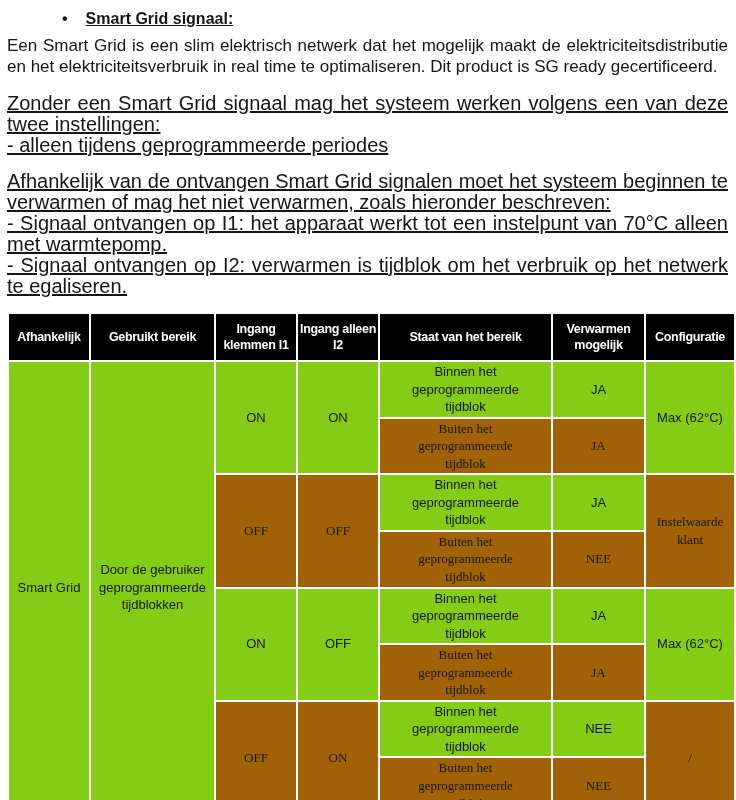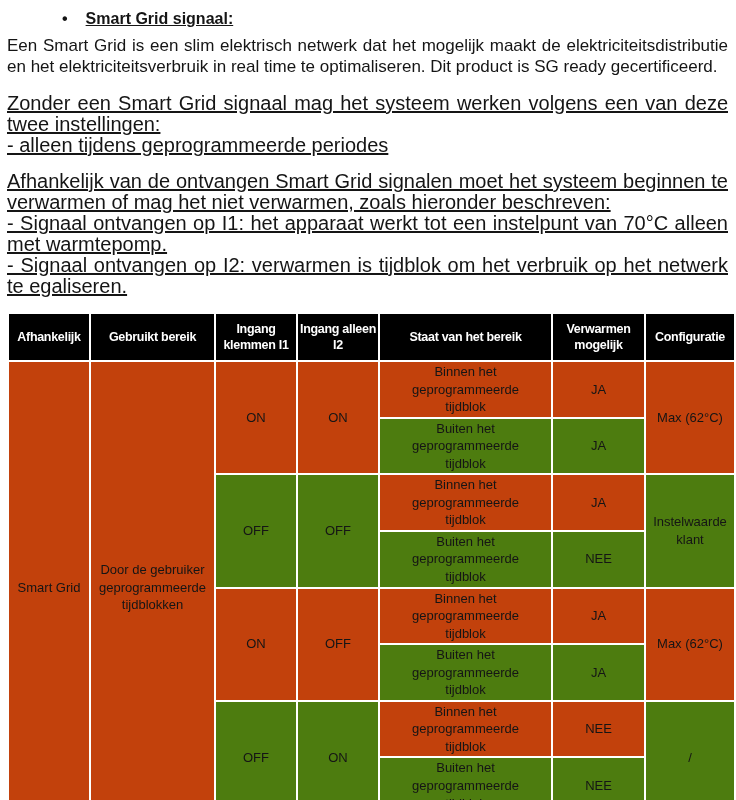--- a/index.html
+++ b/index.html
@@ -50,22 +50,22 @@
     height: 48px;
     line-height: 1.3;
     padding: 1px;
   }
   table.sg-table td {
     font-size: 13px;
     line-height: 1.35;
     padding: 1px 2px;
   }
   tr.r { height: 55px; }
-  td.dark  { background: #c2410c; }
-  td.light { background: #4d7c0f; }
+  td.dark  { background: #84cc16; }
+  td.light { background: #a16207; font-family: Liberation Serif, serif; }
   .wrap  { display: inline-block; max-width: 126px; }
   .wrap2 { display: inline-block; max-width: 118px; }
 </style>
 </head>
 <body>
 
 <div class="page">
 
   <div class="heading-line">
     <span class="bullet">•</span><span class="heading-text">Smart Grid signaal:</span>

